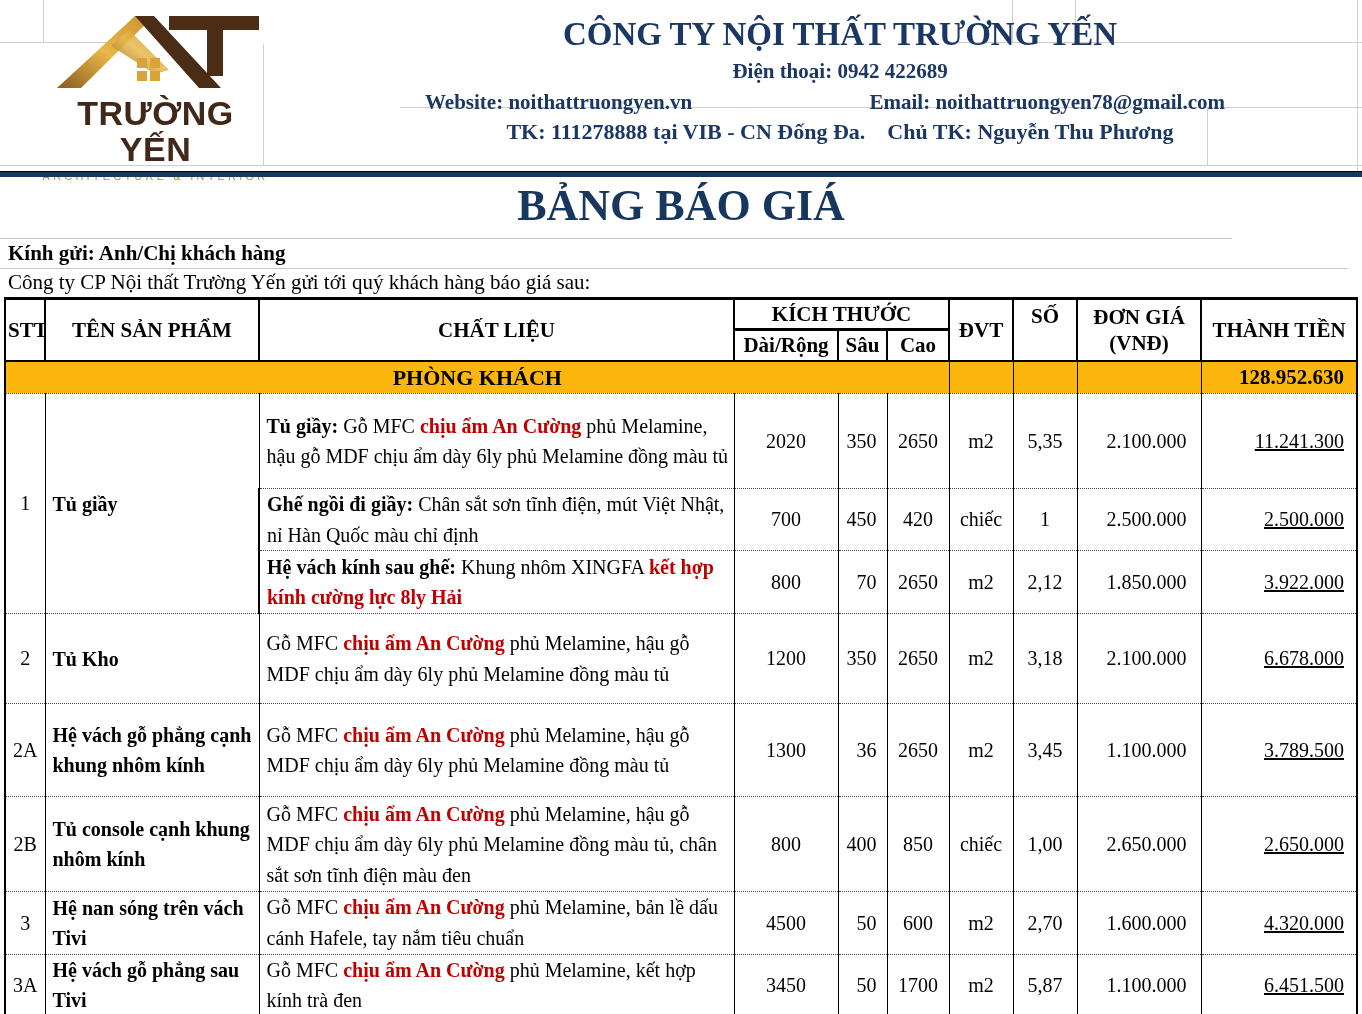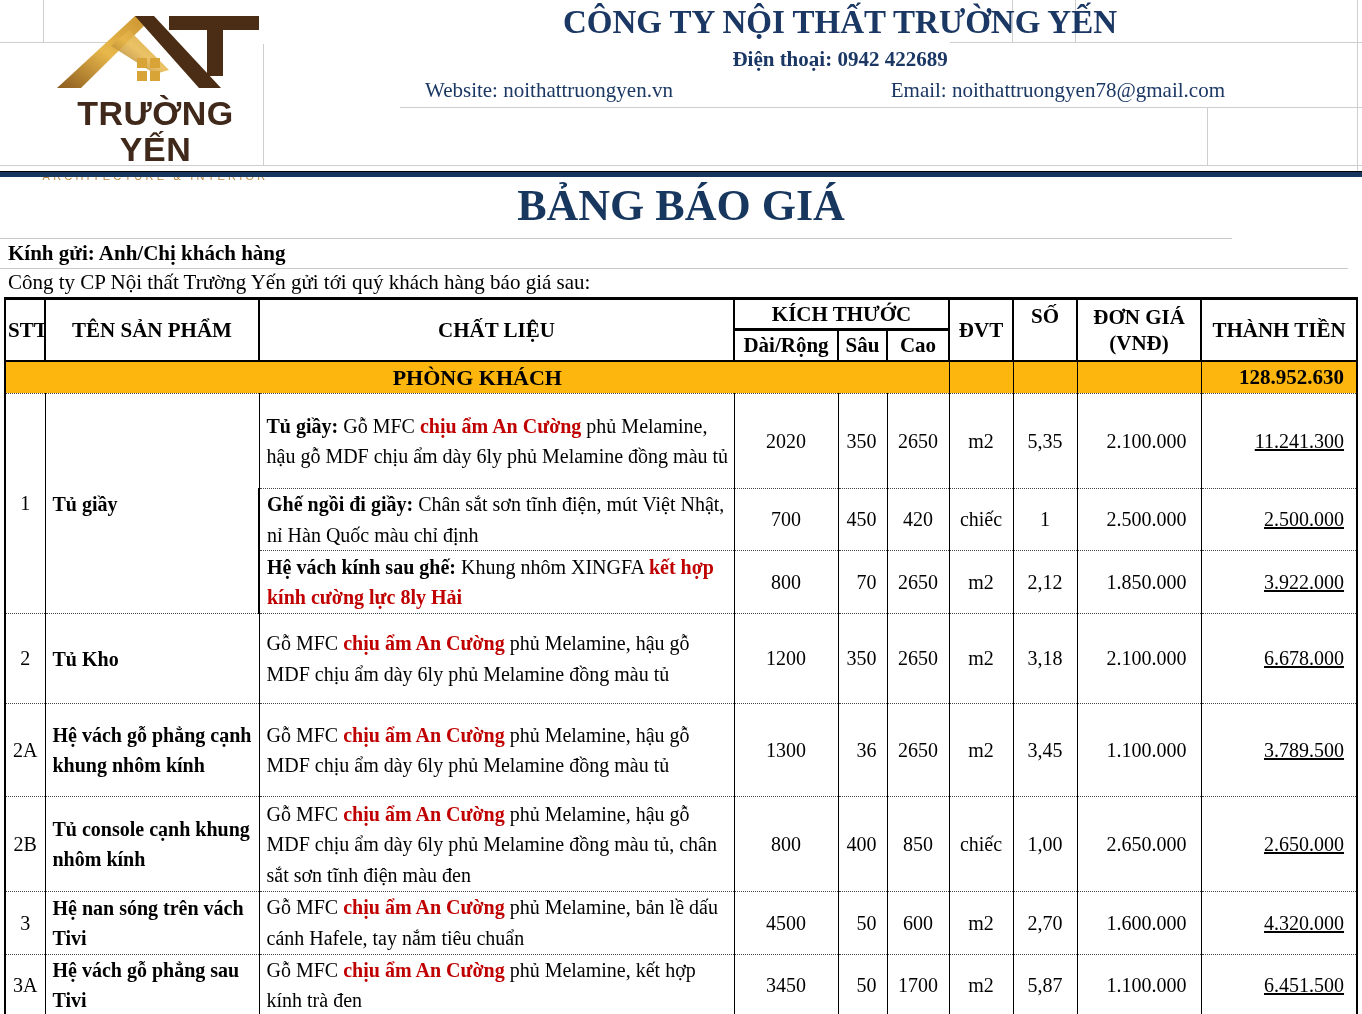--- a/index.html
+++ b/index.html
@@ -7,26 +7,26 @@
          font-family:"Liberation Serif","DejaVu Serif",serif;color:#000;}
   
   .grid{position:absolute;background:#cfcfcf;}
   
   .hdr{position:absolute;left:0;top:0;width:1362px;height:171px;}
   .logo{position:absolute;left:38px;top:6px;width:235px;text-align:center;}
   .logo-brand{font-family:"Liberation Sans","DejaVu Sans",sans-serif;font-weight:bold;
               font-size:34px;letter-spacing:.5px;color:#40291a;line-height:1.05;}
   .logo-tag{font-family:"Liberation Sans","DejaVu Sans",sans-serif;font-size:11px;
             letter-spacing:3.2px;color:#bb8a45;margin-top:3px;}
-  .hzone{position:absolute;left:400px;top:0;width:880px;color:#1b3764;text-align:center;}
+  .hzone{position:absolute;left:400px;top:12px;width:880px;color:#1b3764;text-align:center;}
   .co-name{font-size:33px;font-weight:bold;margin-top:4px;line-height:1.15;}
   .co-addr{font-size:23px;margin-top:5px;}
   .co-phone{font-size:21px;font-weight:bold;margin-top:5px;}
   .co-webline{display:flex;justify-content:space-between;padding:0 55px 0 25px;
-              font-size:21px;margin-top:6px;}
+              font-size:21px;margin-top:6px;font-weight:bold;}
   .co-bank{font-size:22px;font-weight:bold;margin-top:4px;white-space:pre-wrap;}
   .sep-bar{position:absolute;left:0;top:171px;width:1362px;height:5px;background:#17375e;border-top:1px solid #000;}
   
   .title-row{position:absolute;left:0;top:177px;width:1362px;height:61px;text-align:center;}
   .title-row .t{font-size:44px;font-weight:bold;color:#17375e;line-height:58px;}
   .greet1{position:absolute;left:0;top:238px;width:1232px;height:30px;border-top:1px solid #c9c9c9;
           font-size:21px;font-weight:bold;padding-left:8px;box-sizing:border-box;line-height:29px;}
   .greet2{position:absolute;left:0;top:268px;width:1348px;height:29px;border-top:1px solid #c9c9c9;
           font-size:21px;padding-left:8px;box-sizing:border-box;line-height:27px;}
   
@@ -95,20 +95,21 @@
       <div class="logo-brand">TRƯỜNG YẾN</div>
       <div class="logo-tag">ARCHITECTURE &amp; INTERIOR</div>
     </div>
     <div class="hzone">
       <div class="co-name">CÔNG TY NỘI THẤT TRƯỜNG YẾN</div>
       <div class="co-phone">Điện thoại: 0942 422689</div>
       <div class="co-webline">
         <span>Website: noithattruongyen.vn</span>
         <span>Email: noithattruongyen78@gmail.com</span>
       </div>
+      <div class="co-bank">TK: 111278888 tại VIB - CN Đống Đa.    Chủ TK: Nguyễn Thu Phương</div>
     </div>
   </div>
 
   <div class="sep-bar"></div>
 
   <div class="title-row">
     <div class="t">BẢNG BÁO GIÁ</div>
   </div>
   <div class="greet1">Kính gửi: Anh/Chị khách hàng</div>
   <div class="greet2">Công ty CP Nội thất Trường Yến gửi tới quý khách hàng báo giá sau:</div>

